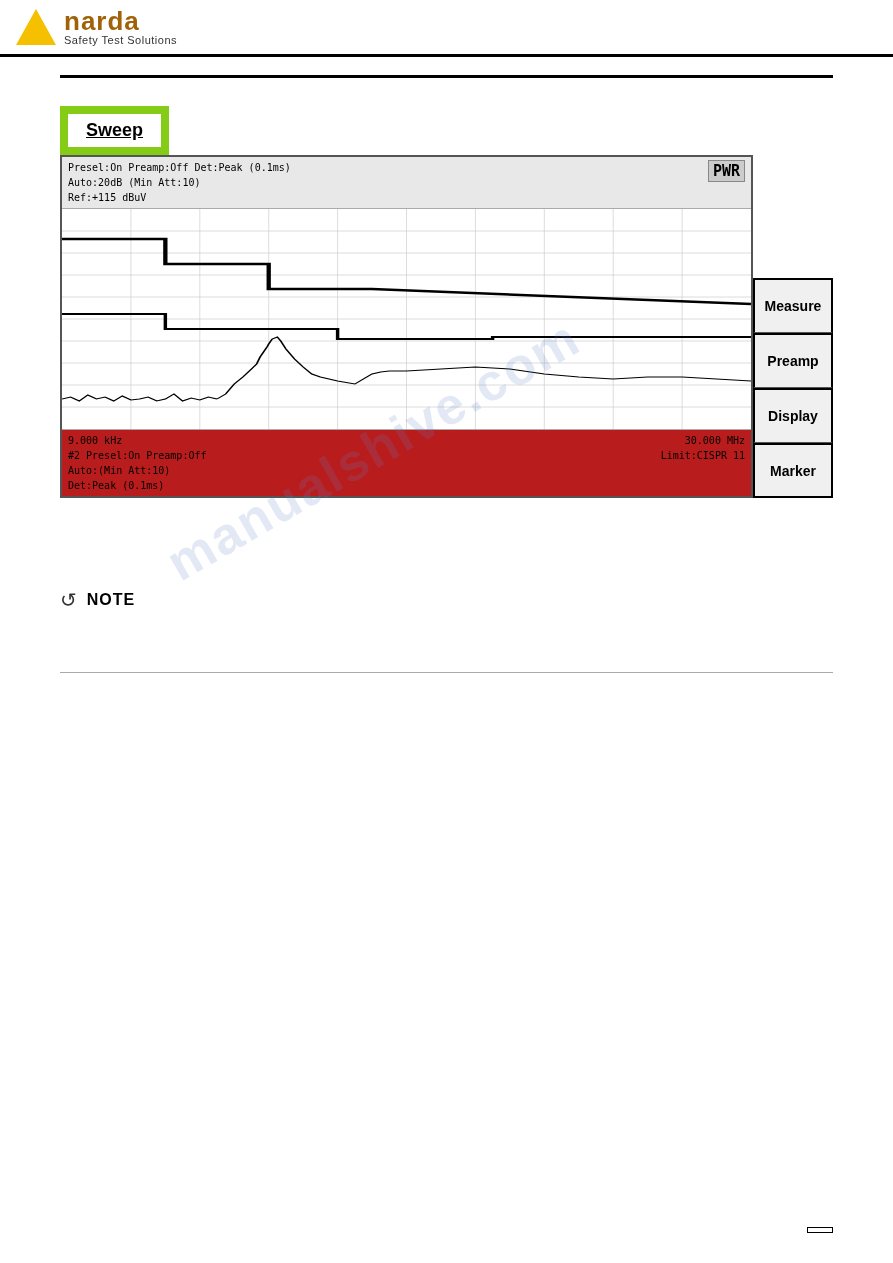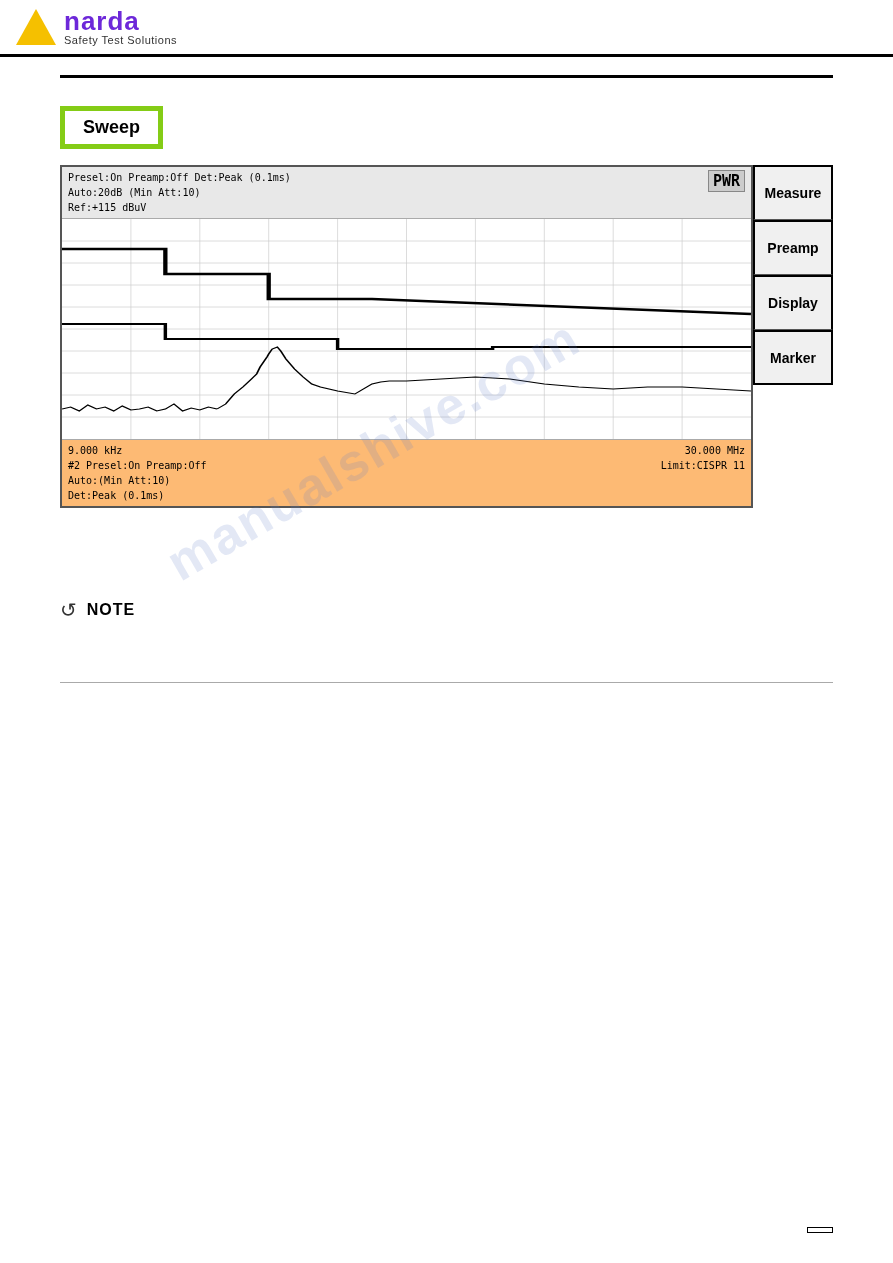--- a/index.html
+++ b/index.html
@@ -27,21 +27,21 @@
       margin-right: 8px;
       flex-shrink: 0;
     }
     .logo-text {
       display: flex;
       flex-direction: column;
     }
     .logo-narda {
       font-size: 26px;
       font-weight: bold;
-      color: #6d28d9;
+      color: #a16207;
       line-height: 1;
       letter-spacing: 1px;
     }
     .logo-subtitle {
       font-size: 11px;
       color: #333;
       letter-spacing: 0.5px;
     }
 
     
@@ -52,33 +52,33 @@
     }
 
     
     .main-content {
       padding: 10px 60px;
     }
 
     
     .sweep-button {
       display: inline-block;
-      border: 5px solid #84cc16;
+      border: 8px solid #84cc16;
       padding: 6px 18px;
       font-size: 18px;
       font-weight: bold;
-      margin-bottom: 16px;
       background: #fff;
       cursor: pointer;
+      text-decoration: underline;
     }
 
     
     .screen-container {
       display: flex;
-      align-items: flex-start;
+      align-items: flex-end;
       gap: 0;
     }
 
     .screen-wrapper {
       flex: 1;
       border: 2px solid #555;
       background: #fff;
       position: relative;
     }
 
@@ -121,21 +121,21 @@
       overflow: hidden;
     }
 
     .graph-svg {
       width: 100%;
       height: 100%;
     }
 
     
     .screen-bottom {
-      background: #fdba74;
+      background: #b91c1c;
       padding: 3px 6px;
       font-size: 10px;
       font-family: monospace;
       display: flex;
       justify-content: space-between;
       border-top: 1px solid #aaa;
     }
 
     .screen-bottom-left { line-height: 1.5; }
     .screen-bottom-right { text-align: right; line-height: 1.5; }

